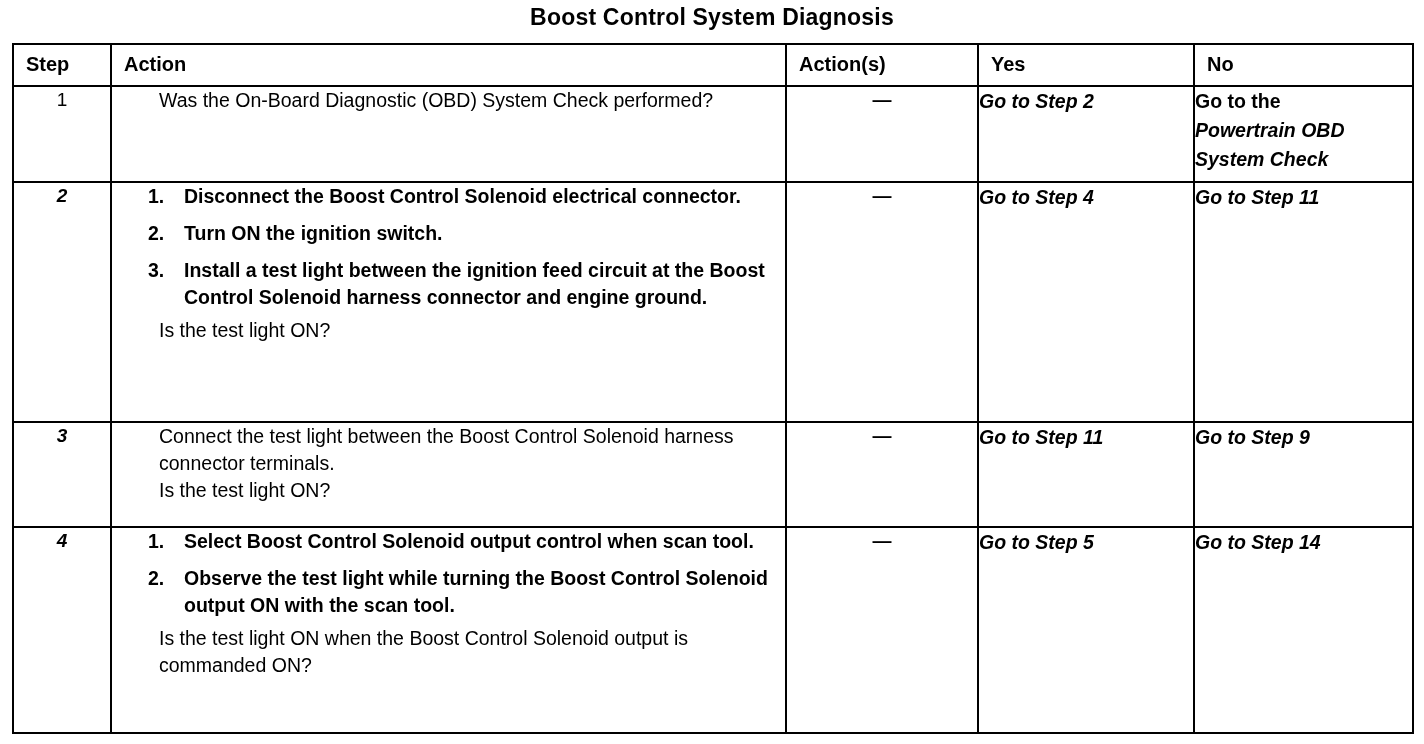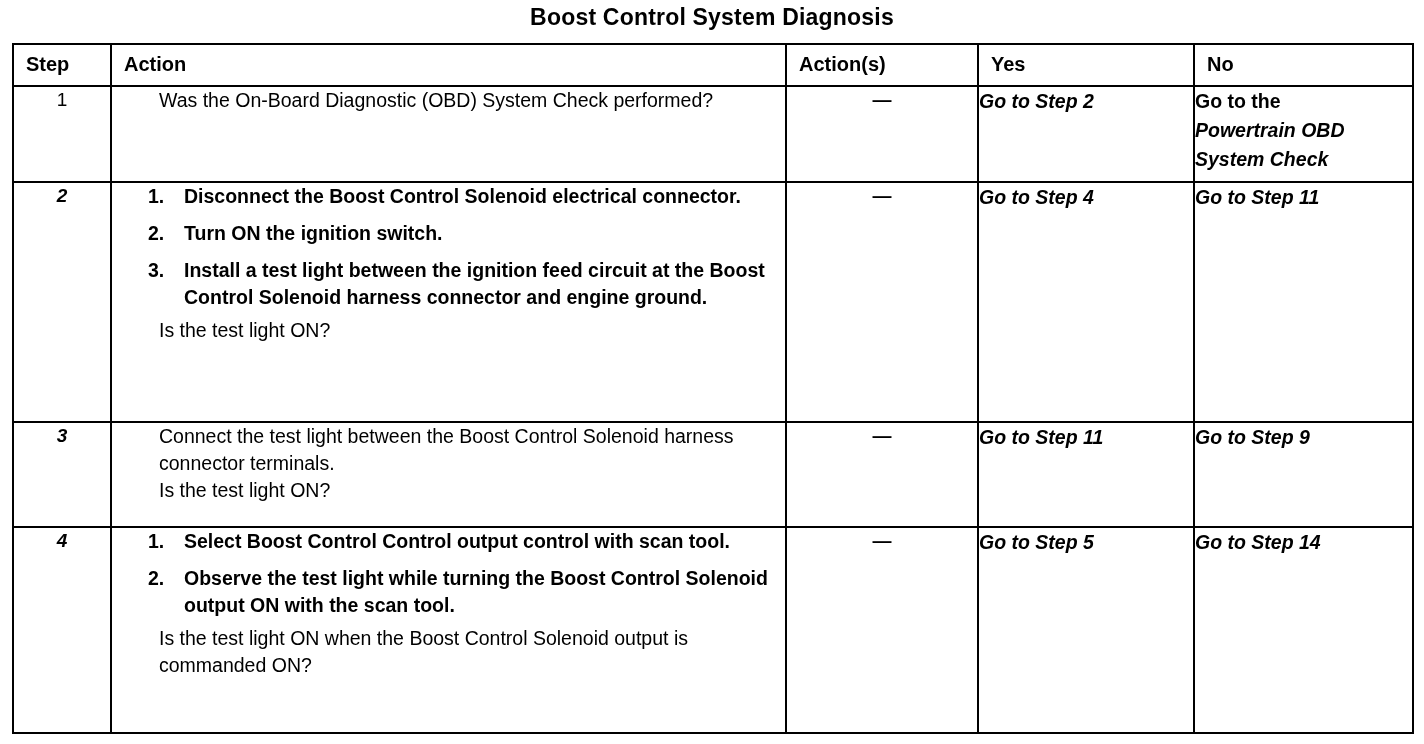--- a/index.html
+++ b/index.html
@@ -219,21 +219,21 @@
           <span class="ans-inner">Go to Step 9</span>
         </td>
       </tr>
 
       <tr class="r4">
         <td class="step-cell ital">4</td>
         <td class="act-cell">
           <ol class="steps">
             <li>
               <span class="num">1.</span>
-              <span>Select Boost Control Control output control with scan tool.</span>
+              <span>Select Boost Control Solenoid output control when scan tool.</span>
             </li>
             <li>
               <span class="num">2.</span>
               <span>Observe the test light while turning the Boost Control Solenoid output ON with the scan tool.</span>
             </li>
           </ol>
           <div class="act-line">Is the test light ON when the Boost Control Solenoid output is commanded ON?</div>
         </td>
         <td class="val-cell">—</td>
         <td class="ans-cell">

